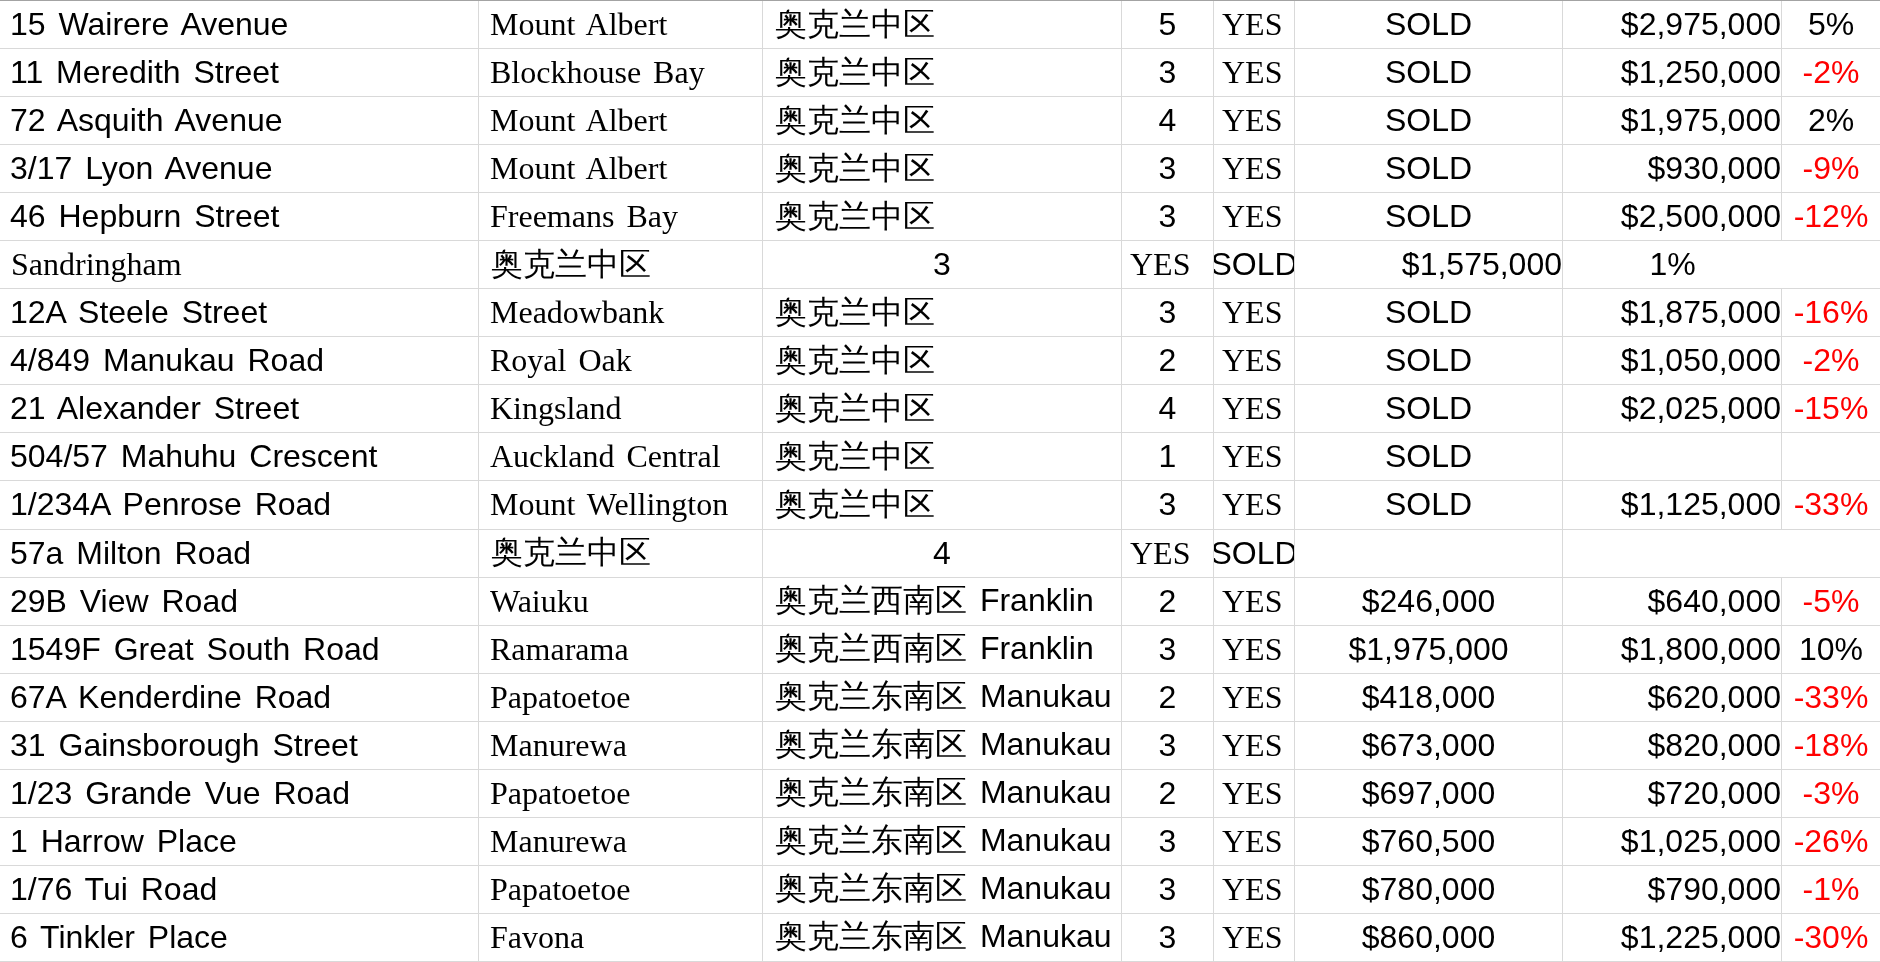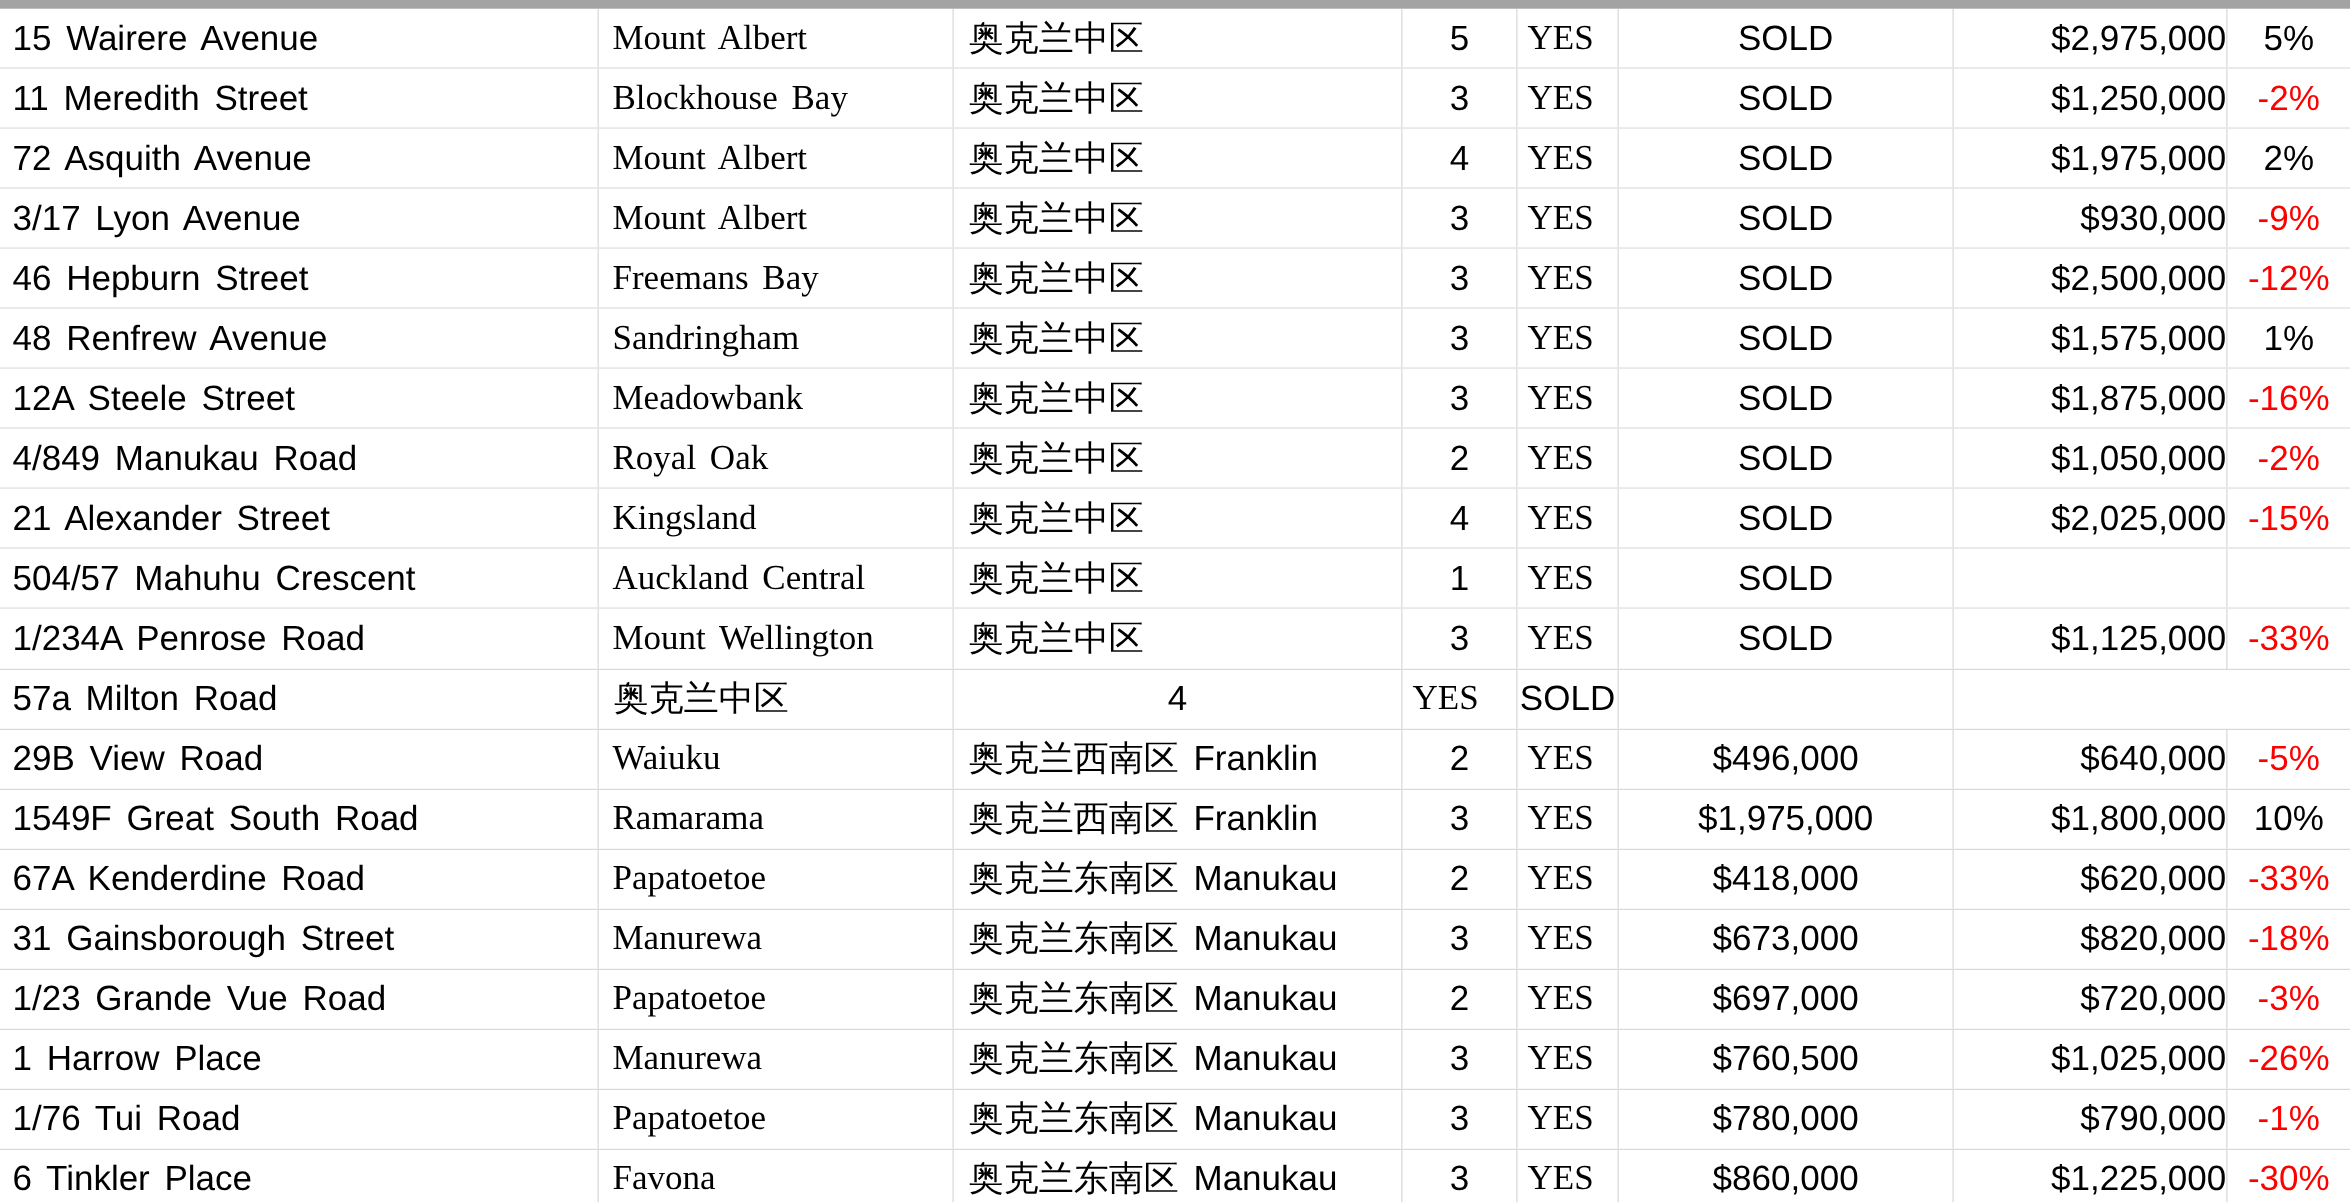--- a/index.html
+++ b/index.html
@@ -1,23 +1,23 @@
 <!DOCTYPE html>
 <html><head>
 <meta charset="utf-8">
 <style>
   html,body{margin:0;padding:0;background:#ffffff;}
   .sheet{
     position:relative;
     width:1880px;height:962px;
     box-sizing:border-box;
     overflow:hidden;
-    border-top:7px solid #a3a3a3;
+    border-top:1px solid #a3a3a3;
     font-family:"Liberation Sans", sans-serif;
-    font-size:28px;
+    font-size:32px;
     color:#000000;
     background:#ffffff;
   }
   .row{
     display:grid;
     grid-template-columns:479px 284px 359px 92px 81px 268px 219px 98px;
     height:48.05px;
     box-sizing:border-box;
     border-bottom:1px solid #d9d9d9;
     background:#ffffff;
@@ -90,21 +90,20 @@
       <div class="cell c-address">46 Hepburn Street</div>
       <div class="cell c-suburb">Freemans Bay</div>
       <div class="cell c-region">奥克兰中区</div>
       <div class="cell c-beds">3</div>
       <div class="cell c-answer">YES</div>
       <div class="cell c-status">SOLD</div>
       <div class="cell c-price">$2,500,000</div>
       <div class="cell c-change neg">-12%</div>
     </div>
     <div class="row">
-      <div class="cell c-address">48 Renfrew Avenue</div>
       <div class="cell c-suburb">Sandringham</div>
       <div class="cell c-region">奥克兰中区</div>
       <div class="cell c-beds">3</div>
       <div class="cell c-answer">YES</div>
       <div class="cell c-status">SOLD</div>
       <div class="cell c-price">$1,575,000</div>
       <div class="cell c-change">1%</div>
     </div>
     <div class="row">
       <div class="cell c-address">12A Steele Street</div>
@@ -164,21 +163,21 @@
       <div class="cell c-status">SOLD</div>
       <div class="cell c-price"></div>
       <div class="cell c-change"></div>
     </div>
     <div class="row">
       <div class="cell c-address">29B View Road</div>
       <div class="cell c-suburb">Waiuku</div>
       <div class="cell c-region">奥克兰西南区 Franklin</div>
       <div class="cell c-beds">2</div>
       <div class="cell c-answer">YES</div>
-      <div class="cell c-status">$496,000</div>
+      <div class="cell c-status">$246,000</div>
       <div class="cell c-price">$640,000</div>
       <div class="cell c-change neg">-5%</div>
     </div>
     <div class="row">
       <div class="cell c-address">1549F Great South Road</div>
       <div class="cell c-suburb">Ramarama</div>
       <div class="cell c-region">奥克兰西南区 Franklin</div>
       <div class="cell c-beds">3</div>
       <div class="cell c-answer">YES</div>
       <div class="cell c-status">$1,975,000</div>

